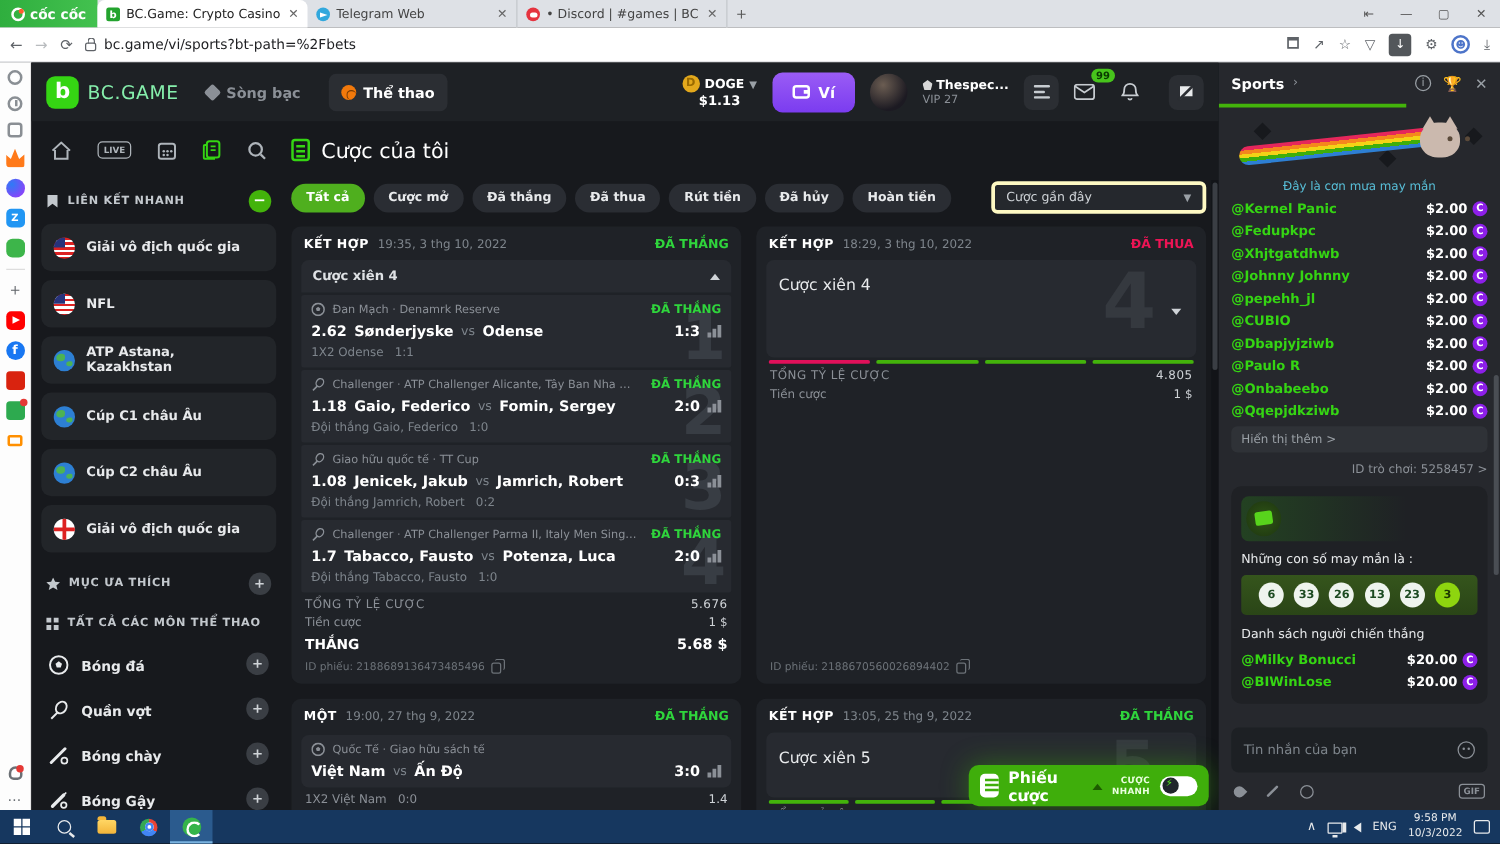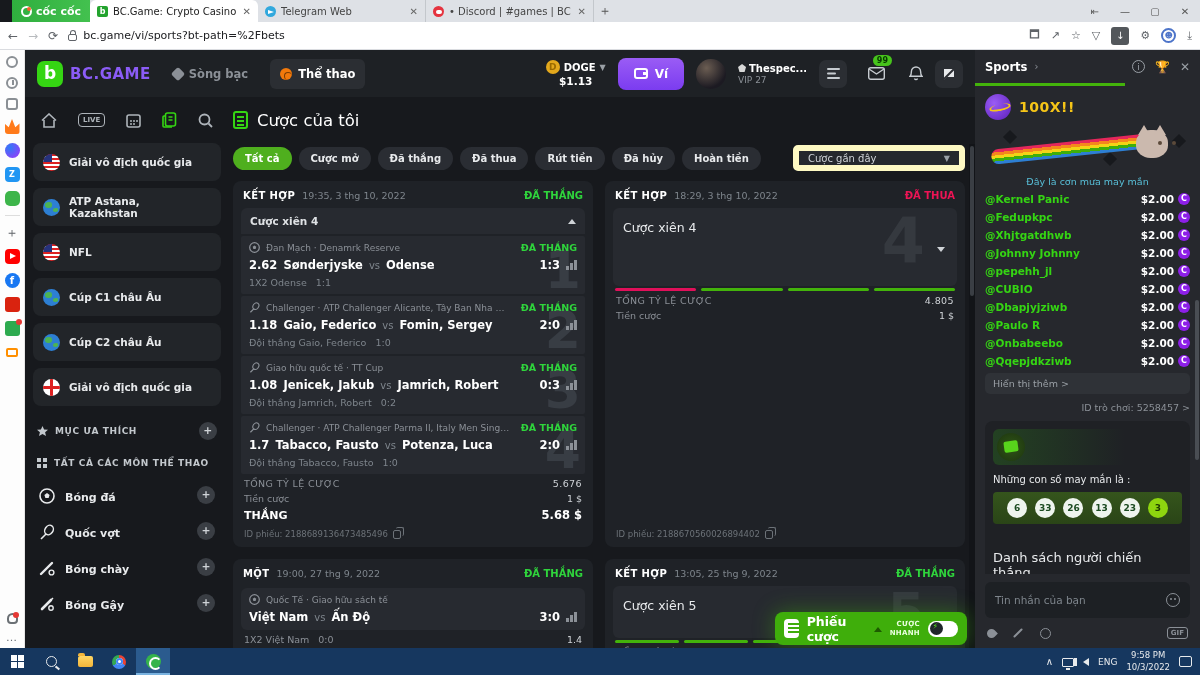--- a/index.html
+++ b/index.html
@@ -1,20 +1,20 @@
 <!DOCTYPE html>
 <html><head>
 <meta charset="utf-8">
 <style>
   *{margin:0;padding:0;box-sizing:border-box;font-family:"DejaVu Sans","Liberation Sans",sans-serif}
   html,body{width:1200px;height:675px;overflow:hidden;background:#000}
   .screen{position:relative;width:1200px;height:675px;overflow:hidden;background:#17191d}
 
   
-  .tabbar{position:absolute;top:0;left:12px;right:0;height:22px;background:#dee1e6;display:flex;align-items:stretch}
+  .tabbar{position:absolute;top:0;left:0;right:0;height:22px;background:#dee1e6;display:flex;align-items:stretch}
   .brand{width:78px;background:linear-gradient(90deg,#2fae3e,#43c14f);color:#fff;font-weight:bold;font-size:11px;display:flex;align-items:center;justify-content:center;gap:4px}
   .brand .ring{width:11px;height:11px;border:2px solid #fff;border-radius:50%;position:relative}
   .brand .ring:after{content:"";position:absolute;right:-1px;top:-1px;width:4px;height:4px;background:#ff5b2e;border-radius:50%}
   .tab{display:flex;align-items:center;gap:5px;padding:0 7px;font-size:10px;color:#444;width:168px;border-right:1px solid #c3c7cc;position:relative}
   .tab.active{background:#fff;border-right:none;border-radius:6px 6px 0 0;color:#222}
   .tab .fav{width:11px;height:11px;border-radius:2px;flex:none}
   .fav.bc{background:#23a32e;color:#fff;font-size:8px;font-weight:bold;text-align:center;line-height:11px}
   .fav.tg{background:#31a8dd;border-radius:50%;position:relative}
   .fav.tg:after{content:"";position:absolute;left:3px;top:4px;border-left:6px solid #fff;border-top:2px solid transparent;border-bottom:2px solid transparent}
   .fav.dc{background:#e5333f;border-radius:50%;position:relative}
@@ -59,21 +59,21 @@
   .ric.bell2:after{content:"";position:absolute;right:-3px;top:-3px;width:6px;height:6px;background:#e53935;border-radius:50%}
   .ric.dots{color:#6b7075;font-size:11px;line-height:10px;text-align:center;letter-spacing:1px}
   .railspacer{flex:1}
 
   
   .app{position:absolute;top:50px;bottom:27px;left:25px;right:225px;background:#17191d;display:flex;flex-direction:column;overflow:hidden}
   .appheader{height:47px;background:#1e2125;display:flex;align-items:center;padding:0 12px;gap:12px;flex:none}
   .bclogo{display:flex;align-items:center;gap:7px}
   .bclogo .mark{width:26px;height:26px;background:#35d513;border-radius:7px;position:relative}
   .bclogo .mark:after{content:"b";position:absolute;inset:0;color:#fff;font-weight:bold;font-size:17px;text-align:center;line-height:25px}
-  .bclogo .word{color:#8b5cf6;font-weight:bold;font-size:15px;letter-spacing:.5px}
+  .bclogo .word{color:#86efac;font-weight:normal;font-size:15px;letter-spacing:.5px}
   .hnav{display:flex;align-items:center;gap:6px;color:#8b9097;font-size:11.5px;font-weight:bold;padding:8px 10px;border-radius:6px}
   .hnav.active{background:#2b2e33;color:#fff}
   .diamond{width:10px;height:10px;background:#8b9097;transform:rotate(45deg);border-radius:2px}
   .bball{width:12px;height:12px;border-radius:50%;background:#f2790b;position:relative;overflow:hidden}
   .bball:after{content:"";position:absolute;inset:0;border-left:1px solid #7a3c03;border-top:1px solid #7a3c03;border-radius:50%;left:4px;top:4px}
   .hspacer{flex:1}
   .coinbox{display:flex;flex-direction:column;align-items:center;gap:1px}
   .coinrow{display:flex;align-items:center;gap:4px}
   .coin{width:14px;height:14px;border-radius:50%;background:#e3a81c;color:#9a6a00;font-size:9px;font-weight:bold;text-align:center;line-height:14px}
   .coinname{color:#fff;font-size:10px;font-weight:bold}
@@ -81,21 +81,21 @@
   .coinbal{color:#fff;font-size:10.5px;font-weight:bold}
   .walletbtn{background:linear-gradient(180deg,#9a5cf5,#7b3cf0);color:#fff;font-size:12px;font-weight:bold;border-radius:8px;height:32px;padding:0 16px;display:flex;align-items:center;gap:7px}
   .wicon{width:14px;height:11px;border:2px solid #fff;border-radius:3px;position:relative}
   .wicon:after{content:"";position:absolute;right:-1px;top:2px;width:4px;height:3px;background:#fff}
   .avatar{width:30px;height:30px;border-radius:50%;background:radial-gradient(circle at 35% 30%,#6b5d52,#1c1a22 70%)}
   .uinfo{display:flex;flex-direction:column;gap:1px}
   .uname{color:#fff;font-size:10px;font-weight:bold;display:flex;align-items:center;gap:3px}
   .vipb{width:8px;height:8px;background:#d8d8d8;clip-path:polygon(50% 0,100% 38%,82% 100%,18% 100%,0 38%)}
   .uvip{color:#8b9097;font-size:9px}
   .sqicon{width:28px;height:28px;background:#2b2e33;border-radius:7px;display:flex;align-items:center;justify-content:center;color:#c7ccd1}
-  .plainicon{position:relative;width:26px;height:26px;display:flex;align-items:center;justify-content:flex-end}
+  .plainicon{position:relative;width:26px;height:26px;display:flex;align-items:center;justify-content:flex-start}
   .badge99{position:absolute;top:-6px;right:-7px;background:#47c41c;color:#083a00;font-size:8px;font-weight:bold;border-radius:8px;padding:1px 4px}
 
   .appbody{flex:1;display:flex;overflow:hidden}
   
   .sidebar{width:204px;flex:none;padding:0 8px;overflow:hidden;display:flex;flex-direction:column}
   .topnav{height:46px;display:flex;align-items:center;justify-content:space-between;padding:0 8px;flex:none}
   .tni{color:#aeb4ba;display:flex;align-items:center;justify-content:center}
   .livebadge{border:1.5px solid #aeb4ba;border-radius:4px;color:#aeb4ba;font-size:7px;font-weight:bold;padding:2px 4px}
   .sechead{display:flex;align-items:center;gap:7px;color:#c3c8cd;font-size:9px;font-weight:bold;letter-spacing:.6px;padding:9px 4px;flex:none}
   .mincirc{margin-left:auto;width:18px;height:18px;border-radius:50%;background:#43b30b;color:#fff;font-weight:bold;font-size:12px;text-align:center;line-height:17px}
@@ -114,21 +114,21 @@
 
   
   .content{flex:1;min-width:0;padding:0 10px 0 4px;display:flex;flex-direction:column;overflow:hidden;position:relative}
   .titlerow{height:46px;display:flex;align-items:center;gap:9px;flex:none}
   .docicon{width:15px;height:18px;border:2px solid #35d513;border-radius:3px;position:relative}
   .docicon:after{content:"";position:absolute;left:2px;top:3px;width:7px;height:1.5px;background:#35d513;box-shadow:0 4px 0 #35d513,0 8px 0 #35d513}
   .ptitle{color:#fff;font-size:16.5px;font-weight:normal}
   .filterrow{display:flex;align-items:center;gap:7px;flex:none;padding:2px 0 10px}
   .pill{background:#2a2d33;color:#e8eaec;font-size:10px;font-weight:bold;border-radius:14px;padding:6px 12px;white-space:nowrap}
   .pill.active{background:#4faf1e;color:#fff}
-  .sortsel{margin-left:auto;background:#25282d;border:6px solid #fef9c3;color:#cfd3d7;font-size:10px;border-radius:5px;height:26px;width:172px;display:flex;align-items:center;padding:0 9px;justify-content:space-between}
+  .sortsel{margin-left:auto;background:#25282d;border:3px solid #fef9c3;color:#cfd3d7;font-size:10px;border-radius:5px;height:26px;width:172px;display:flex;align-items:center;padding:0 9px;justify-content:space-between}
   .cards{flex:1;display:grid;grid-template-columns:1fr 1fr;gap:12px;overflow:hidden;align-content:start;grid-auto-rows:min-content}
   .card{background:#1f2227;border-radius:8px;padding:7px 8px 6px;display:flex;flex-direction:column;min-height:0}
   .cardhead{display:flex;align-items:center;gap:7px;padding:2px 2px 7px}
   .ctype{color:#fff;font-size:10px;font-weight:bold;letter-spacing:.4px}
   .ctime{color:#7e858c;font-size:9.5px}
   .cstatus{margin-left:auto;font-size:10px;font-weight:bold}
   .win{color:#2fd53c}.lose{color:#ed1455}
   .selhead{background:#272a30;border-radius:6px 6px 0 0;padding:7px 9px;display:flex;align-items:center;color:#dfe2e5;font-size:10.5px;font-weight:bold}
   .tri{margin-left:auto;width:0;height:0;border-left:4px solid transparent;border-right:4px solid transparent}
   .tri.up{border-bottom:5px solid #cfd3d7}
@@ -212,21 +212,21 @@
   .ticketic{width:28px;height:28px;border-radius:50%;background:radial-gradient(circle at 50% 50%,#2f5516,#1d3410);position:relative;flex:none}
   .ticketic:after{content:"";position:absolute;left:7px;top:8px;width:14px;height:11px;background:#58d41c;border-radius:2px;transform:rotate(-8deg)}
   .lottitle{color:#35d12d;font-size:10px;font-weight:bold;letter-spacing:.2px}
   .lotid{display:flex;gap:4px;align-items:center;margin-top:3px}
   .lotidlab{color:#9aa0a6;font-size:8px}
   .lotidval{color:#fff;font-size:9px;font-weight:bold;background:rgba(0,0,0,.35);border-radius:3px;padding:1px 4px}
   .lucky{color:#e8eaec;font-size:10px;margin:9px 0 7px}
   .ballstrip{background:linear-gradient(180deg,#35551c,#2a4517);border-radius:4px;height:32px;display:flex;align-items:center;justify-content:space-evenly;padding:0 6px}
   .ball{width:20px;height:20px;border-radius:50%;background:#eef4ee;color:#1c4b22;font-size:9px;font-weight:bold;text-align:center;line-height:20px}
   .ball.green{background:#8ed50f;color:#1e3a00}
-  .lwinlab{color:#e8eaec;font-size:13px;margin:26px 0 6px}
+  .lwinlab{color:#e8eaec;font-size:10px;margin:10px 0 6px}
   .lotrow{display:flex;align-items:center;justify-content:space-between;padding:3px 0}
   .chatinputwrap{flex:none;padding:8px 10px 0}
   .chatinput{background:#1d2024;border-radius:6px;height:36px;display:flex;align-items:center;padding:0 10px;color:#7e858c;font-size:10.5px}
   .smiley{margin-left:auto;width:14px;height:14px;border:1.4px solid #8b9097;border-radius:50%;position:relative}
   .smiley:after{content:"";position:absolute;left:3px;top:4px;width:2px;height:2px;background:#8b9097;border-radius:50%;box-shadow:4px 0 0 #8b9097}
   .chatfoot{flex:none;height:30px;display:flex;align-items:center;gap:16px;padding:0 12px;color:#8b9097}
   .drop{width:9px;height:9px;background:#8b9097;border-radius:50% 0 50% 50%;transform:rotate(45deg)}
   .penic{width:12px;height:2px;background:#8b9097;transform:rotate(-45deg);border-radius:1px}
   .coinic{width:11px;height:11px;border:1.5px solid #8b9097;border-radius:50%}
   .gific{margin-left:auto;border:1.3px solid #8b9097;border-radius:3px;font-size:7px;font-weight:bold;padding:1px 3px;color:#8b9097}
@@ -421,31 +421,38 @@
               </svg>
           </span>
           <span class="tni">
             <svg width="15" height="15" viewBox="0 0 15 15">
                 <circle cx="6.5" cy="6.5" r="5" fill="none" stroke="#aeb4ba" stroke-width="1.8"></circle>
                 <path d="m10.5 10.5 3.5 3.5" stroke="#aeb4ba" stroke-width="1.8"></path>
               </svg>
           </span>
         </div>
 
+        <div class="sechead">
+          <svg width="10" height="12" viewBox="0 0 10 12">
+              <path d="M1 1h8v10L5 8 1 11z" fill="#c3c8cd"></path>
+            </svg>
+          <span>LIÊN KẾT NHANH</span>
+          <span class="mincirc">−</span>
+        </div>
         <div class="qitem">
             <span class="flag us"></span>
             <span>Giải vô địch quốc gia</span>
           </div>
         <div class="qitem">
+            <span class="flag us"></span>
+            <span>NFL</span>
+          </div>
+        <div class="qitem">
             <span class="flag globe"></span>
             <span>ATP Astana, Kazakhstan</span>
-          </div>
-        <div class="qitem">
-            <span class="flag us"></span>
-            <span>NFL</span>
           </div>
         <div class="qitem">
             <span class="flag globe"></span>
             <span>Cúp C1 châu Âu</span>
           </div>
         <div class="qitem">
             <span class="flag globe"></span>
             <span>Cúp C2 châu Âu</span>
           </div>
         <div class="qitem">
@@ -476,21 +483,21 @@
               <path d="M8 5l2.6 1.9-1 3.1H6.4l-1-3.1z" fill="#e8eaec"></path>
             </svg>
           <span>Bóng đá</span>
             <span class="pluscirc">＋</span>
         </div>
         <div class="sportrow">
           <svg class="sicon" viewBox="0 0 16 16">
               <ellipse cx="10" cy="6" rx="4" ry="5" fill="none" stroke="#e8eaec" stroke-width="1.5" transform="rotate(35 10 6)"></ellipse>
               <path d="M7 10 2 15" stroke="#e8eaec" stroke-width="1.6"></path>
             </svg>
-          <span>Quốc vợt</span>
+          <span>Quần vợt</span>
             <span class="pluscirc">＋</span>
         </div>
         <div class="sportrow">
           <svg class="sicon" viewBox="0 0 16 16">
               <path d="M2 14 13 3" stroke="#e8eaec" stroke-width="2.4" stroke-linecap="round"></path>
               <circle cx="12.5" cy="12.5" r="2.4" fill="none" stroke="#e8eaec" stroke-width="1.4"></circle>
             </svg>
           <span>Bóng chày</span>
             <span class="pluscirc">＋</span>
         </div>
@@ -783,24 +790,20 @@
       <span class="chtab">Sports</span>
       <span class="chchev">›</span>
       <div class="chicons">
         <span class="infoic">i</span>
         <span class="trophy">🏆</span>
         <span class="chx">✕</span>
       </div>
     </div>
     <div class="greenline"></div>
     <div class="chatbody">
-      <div class="rainhead">
-        <span class="planet"></span>
-        <span class="raintitle">100X!!</span>
-      </div>
       <div class="catbanner">
         <span class="star" style="left:20px;top:6px"></span>
         <span class="star" style="left:120px;top:28px"></span>
         <span class="star" style="right:6px;top:10px"></span>
         <span class="rainbow"></span>
         <span class="cathead"></span>
         <span class="cateyes"></span>
       </div>
       <div class="raincap">Đây là cơn mưa may mắn</div>
       <div class="winrow">

